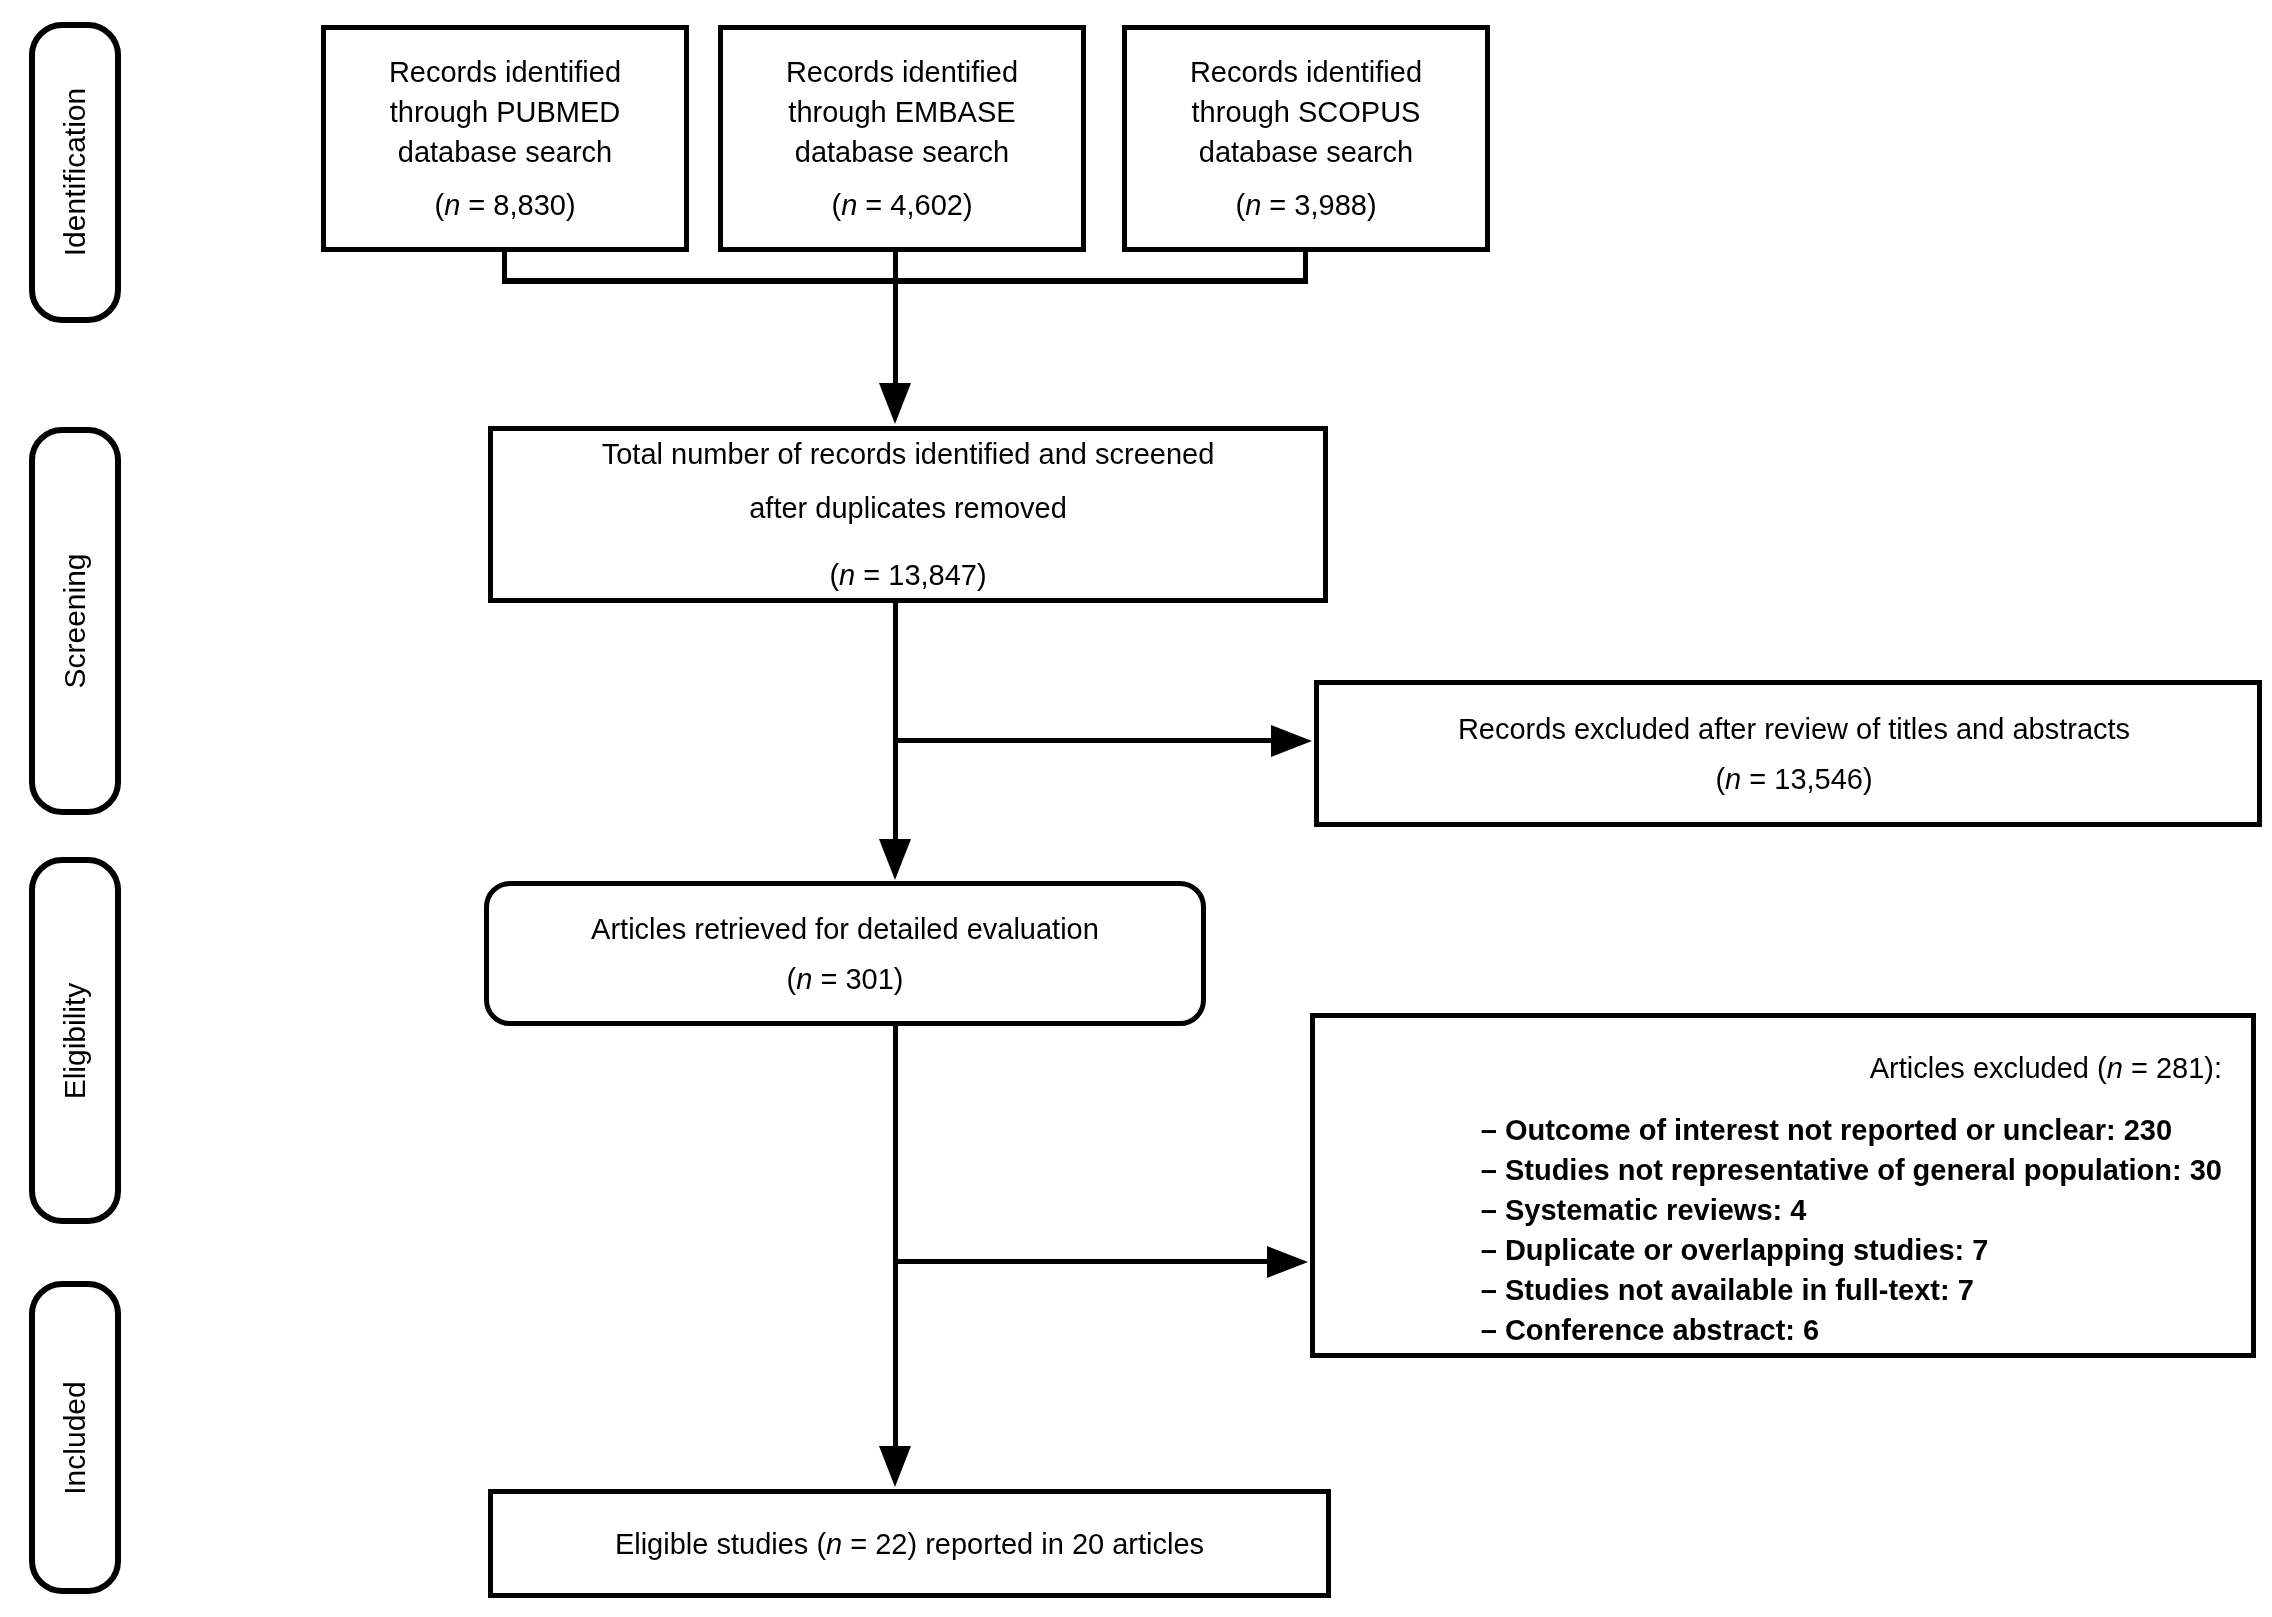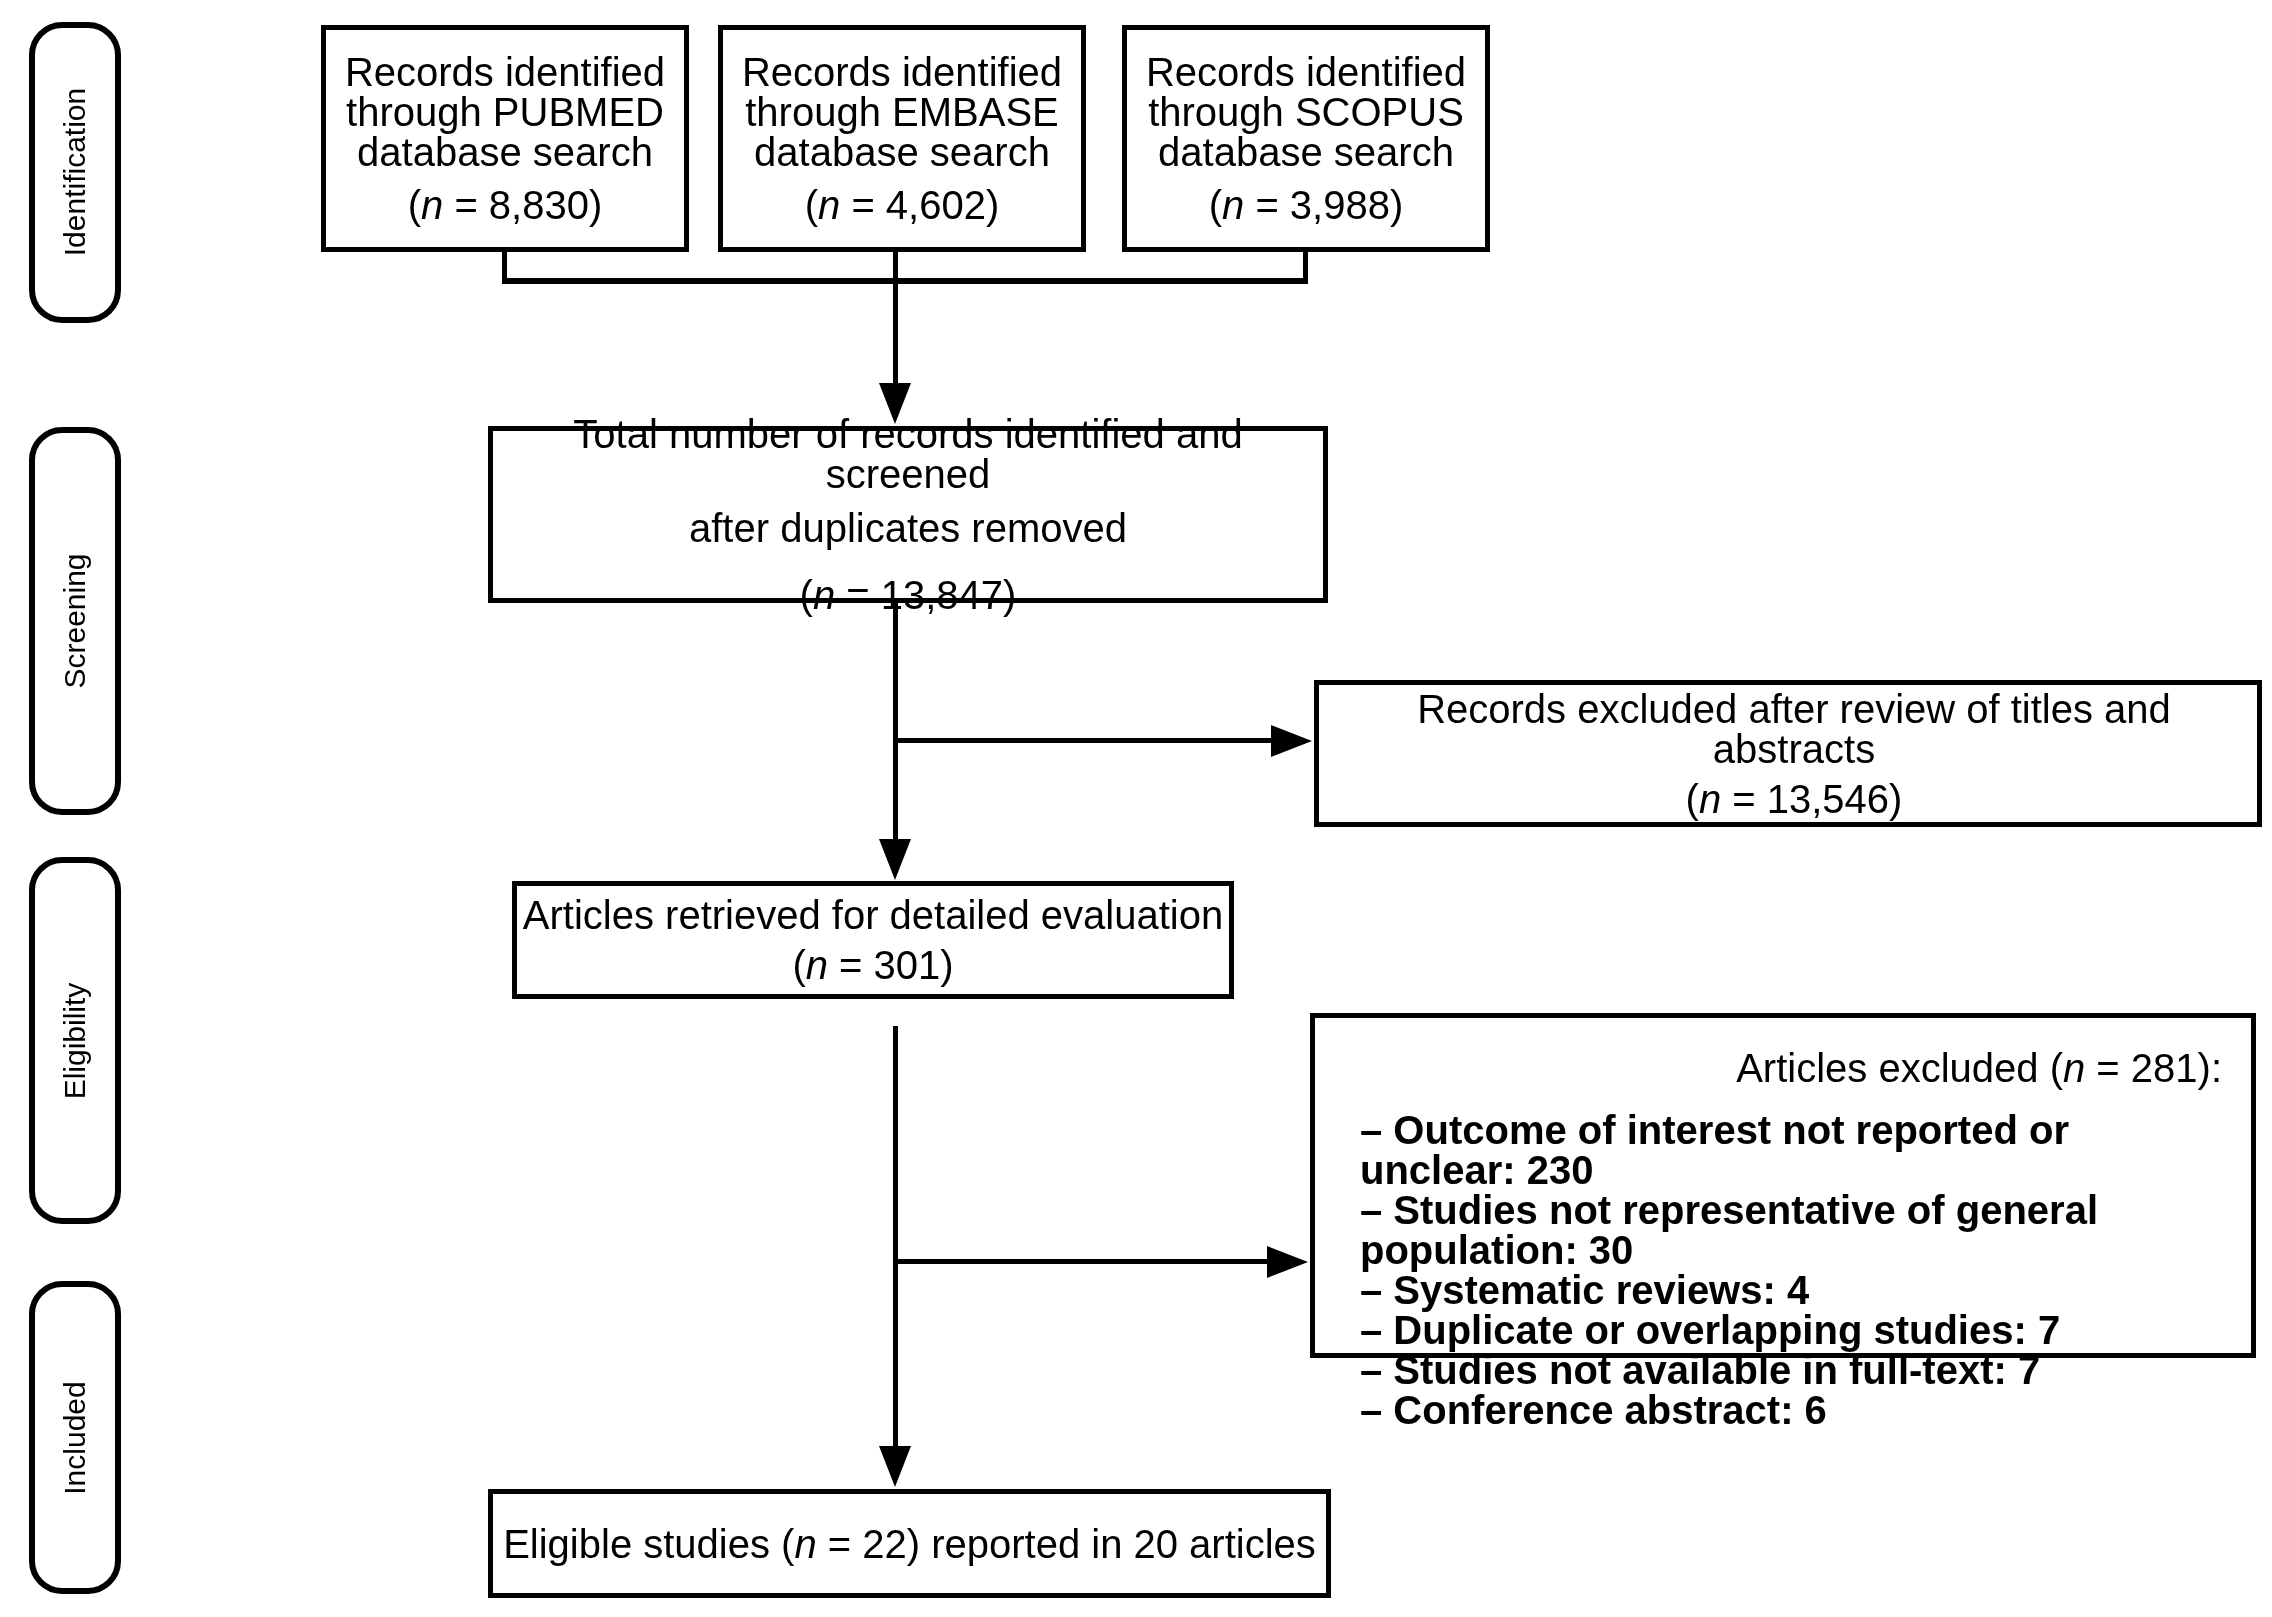--- a/index.html
+++ b/index.html
@@ -36,21 +36,21 @@
   .fbox {
     position: absolute;
     background: #ffffff;
     border: 5.8px solid #000000;
     box-sizing: border-box;
     display: flex;
     flex-direction: column;
     align-items: center;
     justify-content: center;
     text-align: center;
-    font-size: 40px;
+    font-size: 29px;
     line-height: 40px;
   }
   .fbox .count { margin-top: 13px; }
 
   .fbox.left-align {
     align-items: flex-start;
     justify-content: flex-start;
     text-align: left;
     padding: 30px 29px 17.3px 45px;
   }
@@ -127,21 +127,21 @@
   <div class="line" style="left:893px; top:602px; width:5px; height:238px;"></div>
   <div class="line" style="left:893px; top:738px; width:379px; height:5px;"></div>
   <div class="arr-right" style="left:1271px; top:725px;"></div>
   <div class="arr-down" style="left:879px; top:839px;"></div>
 
   <div class="fbox" style="left:1314px; top:680px; width:948px; height:147px;padding-left:12px;">
     <div>Records excluded after review of titles and abstracts</div>
     <div class="count" style="margin-top:10px;">(<i>n</i> = 13,546)</div>
   </div>
 
-  <div class="fbox" style="left:512px; top:881px; width:722px; height:118px;">
+  <div class="fbox" style="left:484px; top:881px; width:722px; height:145px;border-radius:26px;">
     <div>Articles retrieved for detailed evaluation</div>
     <div class="count" style="margin-top:10px;">(<i>n</i> = 301)</div>
   </div>
 
   <div class="line" style="left:893px; top:1026px; width:5px; height:421px;"></div>
   <div class="line" style="left:893px; top:1259px; width:376px; height:5px;"></div>
   <div class="arr-right" style="left:1267px; top:1246px;"></div>
   <div class="arr-down" style="left:879px; top:1446px;"></div>
 
   <div class="fbox left-align" style="left:1310px; top:1013px; width:946px; height:345px;align-items:flex-end;">

